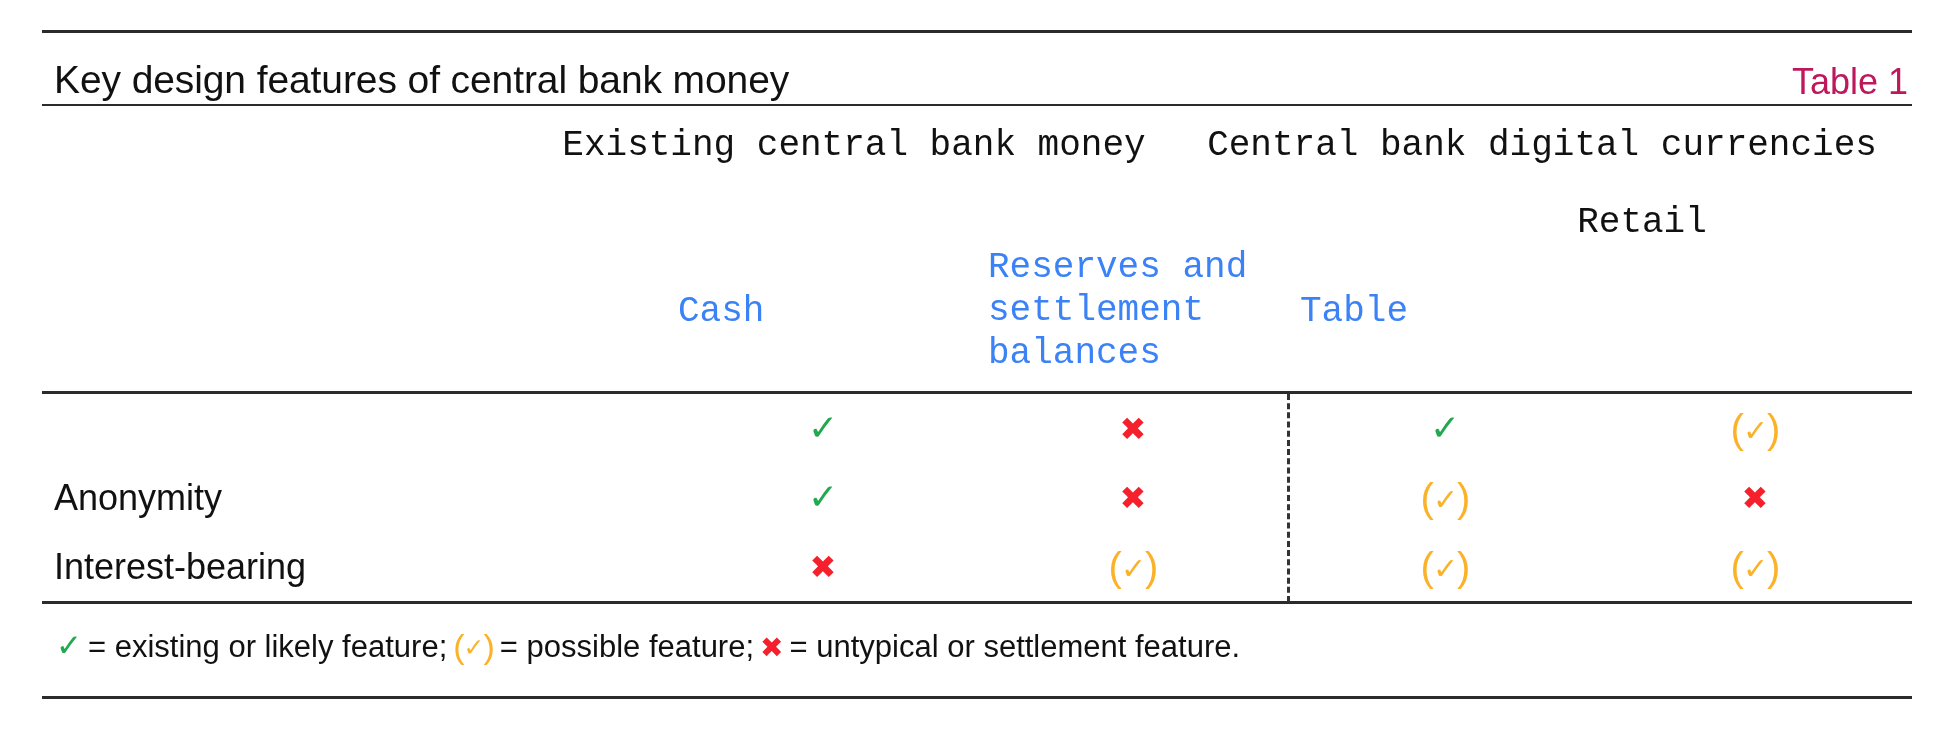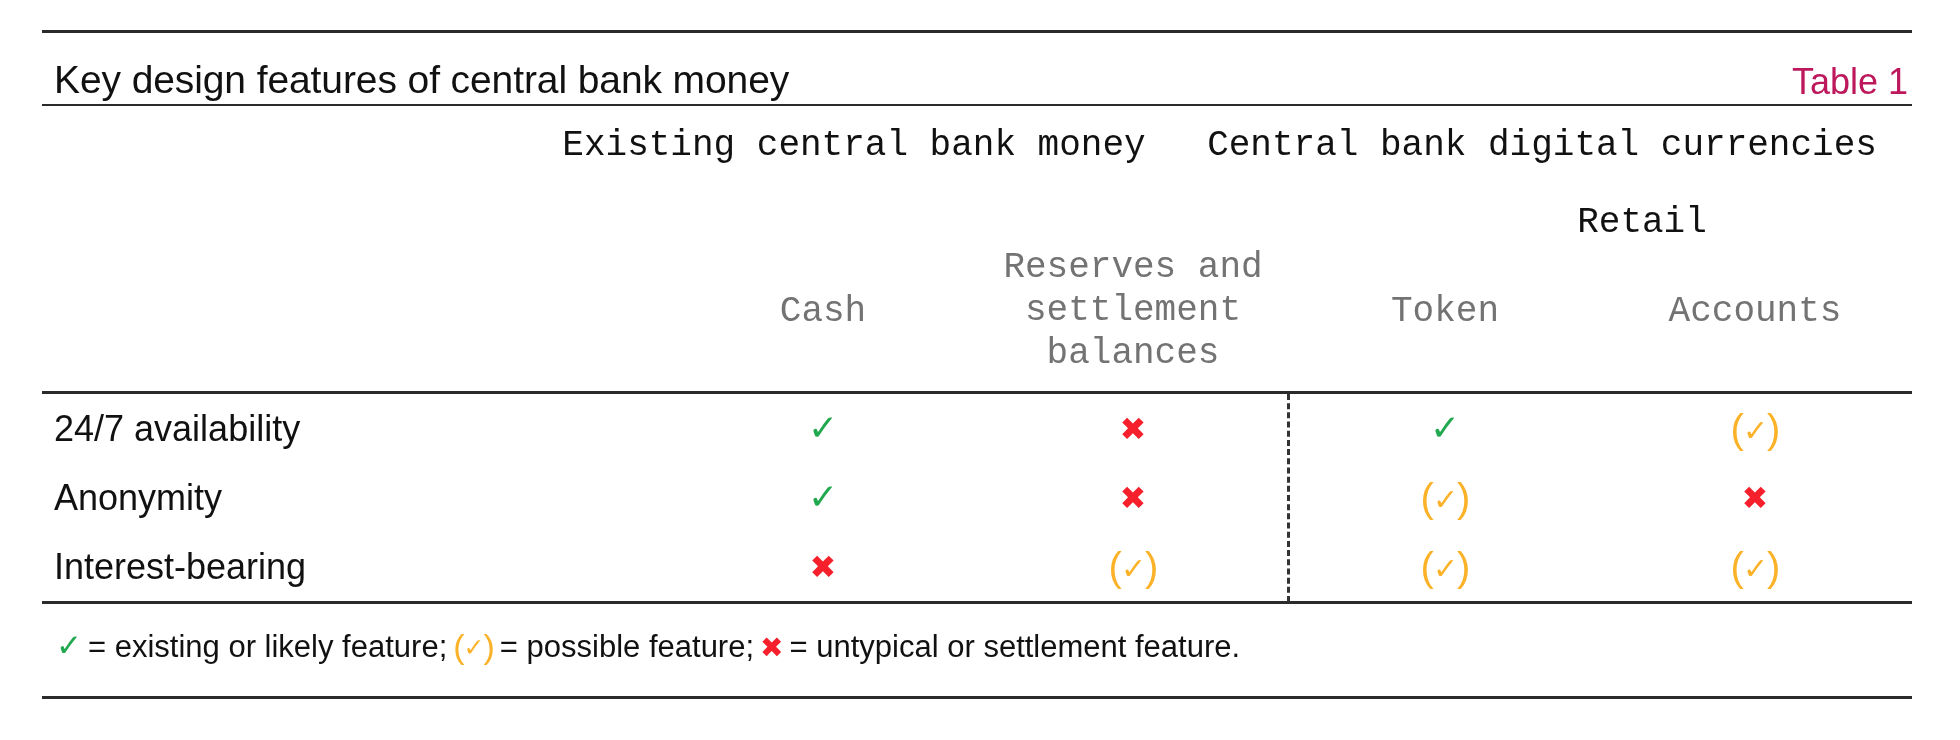--- a/index.html
+++ b/index.html
@@ -95,22 +95,22 @@
     font-size: 36px;
     line-height: 1.18;
     text-align: center;
     color: #111111;
   }
 
   .colhead {
     position: absolute;
     font-size: 36px;
     line-height: 1.2;
-    text-align: center;
-    color: #737373;
+    text-align: left;
+    color: #3b82f6;
   }
   .ch-cash {
     left: 636px;
     width: 290px;
     top: 184px;
   }
   .ch-reserves {
     left: 946px;
     width: 290px;
     top: 140px;
@@ -255,30 +255,28 @@
   </div>
 
   <div class="header-area">
     <div class="grp grp-existing">Existing central bank money</div>
     <div class="grp grp-cbdc">Central bank digital currencies</div>
 
     <div class="sub-retail">Retail</div>
 
     <div class="colhead ch-cash">Cash</div>
     <div class="colhead ch-reserves">Reserves and settlement balances</div>
-    <div class="colhead ch-token">Token</div>
-    <div class="colhead ch-accounts">Accounts</div>
+    <div class="colhead ch-token">Table</div>
   </div>
 
   <div class="vsep"></div>
 
   <div class="body-area">
 
     <div class="row row-0">
-      <div class="row-label">24/7 availability</div>
       <div class="cell cell-0">
           <span class="mark mark-yes">✓</span>
         </div>
       <div class="cell cell-1">
           <span class="mark mark-no">✖</span>
         </div>
       <div class="cell cell-2">
           <span class="mark mark-yes">✓</span>
         </div>
       <div class="cell cell-3">

